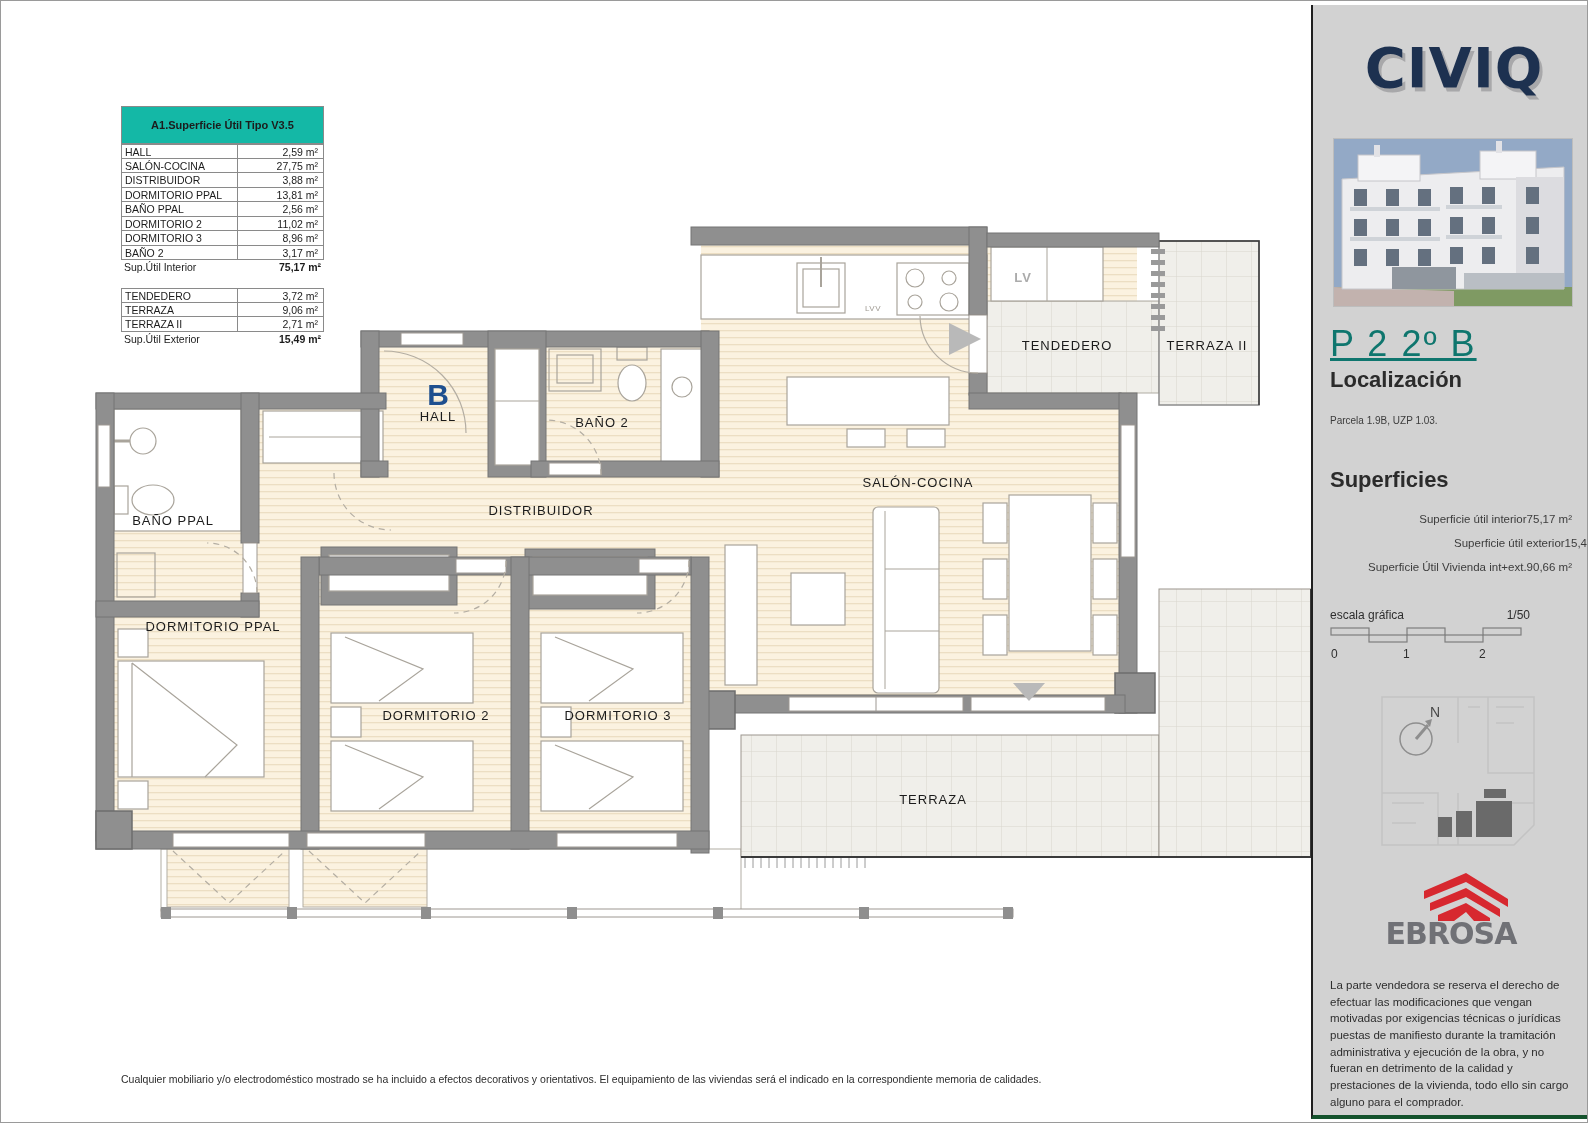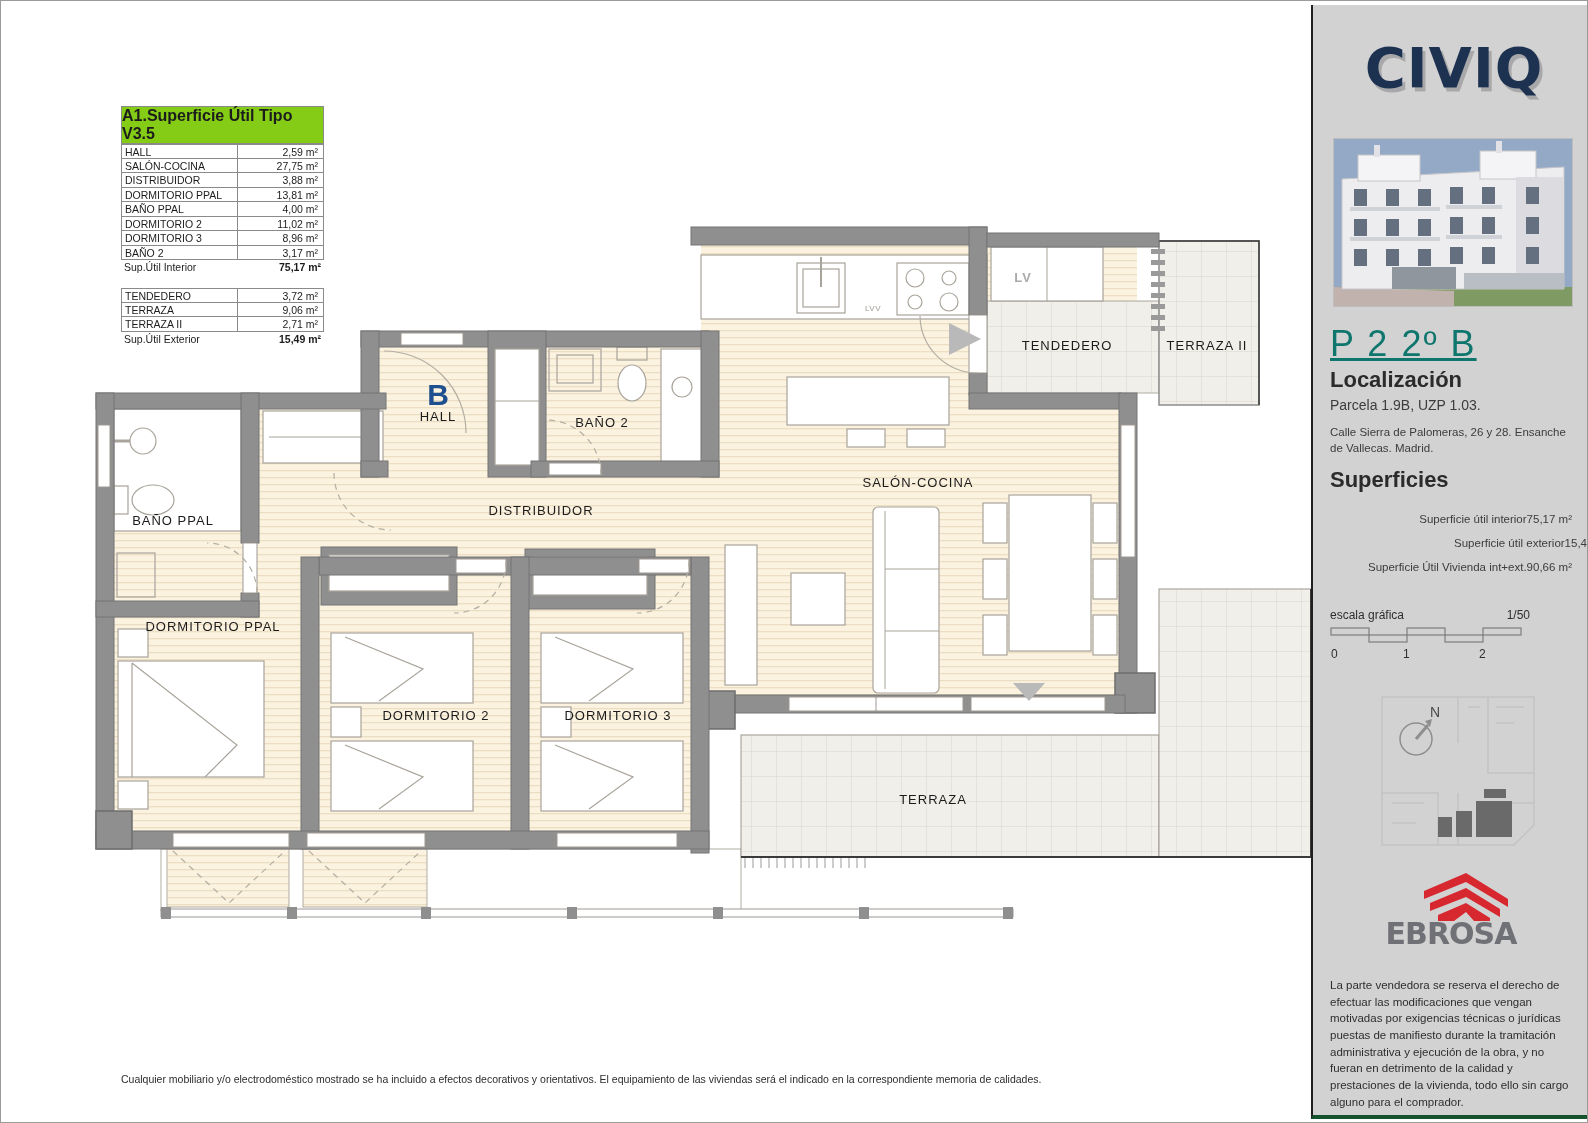--- a/index.html
+++ b/index.html
@@ -15,39 +15,39 @@
   .arc{fill:none;stroke:#b4aea3;stroke-width:1.2;}
   .dash{fill:none;stroke:#b4aea3;stroke-width:1.2;stroke-dasharray:6 5;}
   .tri{fill:#b9b9b9;}
   .lbl{font-family:"Liberation Sans",sans-serif;font-size:13px;letter-spacing:1px;fill:#1b1b1b;text-anchor:middle;}
   .lbl-gray{font-family:"Liberation Sans",sans-serif;font-size:13px;font-weight:bold;letter-spacing:1px;fill:#ababab;text-anchor:middle;}
   .lbl-tiny{font-family:"Liberation Sans",sans-serif;font-size:8px;letter-spacing:.5px;fill:#9f9a92;text-anchor:middle;}
   .unit-letter{font-family:"Liberation Sans",sans-serif;font-size:30px;font-weight:bold;fill:#1e4f8f;text-anchor:middle;}
 
   
   .area-table{position:absolute;left:120px;top:105px;width:203px;font-size:10.5px;color:#1c1c1c;}
-  .at-header{height:36px;background:#84cc16;border:1px solid #8a8a8a;display:flex;align-items:center;justify-content:center;font-weight:bold;font-size:16px;}
+  .at-header{height:36px;background:#14b8a6;border:1px solid #8a8a8a;display:flex;align-items:center;justify-content:center;font-weight:bold;font-size:11px;}
   .at-row{display:flex;height:14.5px;line-height:14.5px;}
   .at-row .n{width:117px;border:1px solid #8a8a8a;border-top:none;padding-left:3px;box-sizing:border-box;white-space:nowrap;overflow:hidden;}
   .at-row .v{width:86px;border:1px solid #8a8a8a;border-top:none;border-left:none;text-align:right;padding-right:5px;box-sizing:border-box;}
   .at-total{display:flex;height:15px;line-height:15px;align-items:center;}
   .at-total .n{width:117px;padding-left:3px;box-sizing:border-box;}
   .at-total .v{width:86px;text-align:right;padding-right:3px;box-sizing:border-box;font-weight:bold;}
   .at-gap{height:13px;}
   .at-row.first .n,.at-row.first .v{border-top:1px solid #8a8a8a;}
 
   .bottom-note{position:absolute;left:120px;top:1072px;width:1100px;font-size:10.5px;color:#2c2c2c;}
 
   
   .sidebar{position:absolute;left:1310px;top:4px;width:284px;height:1114px;background:#d2d2d2;border-left:2px solid #1f1f1f;border-bottom:4px solid #14532d;box-sizing:border-box;}
   .brand{margin:30px 18px 0 18px;text-align:center;font-size:56px;font-weight:800;letter-spacing:1px;color:#1d3150;text-shadow:3px 4px 0 #a8a8aa;font-family:"DejaVu Sans",sans-serif;}
   .photo{position:absolute;left:20px;top:133px;width:238px;height:167px;border:1px solid #bdbdbd;}
   .unit-title{position:absolute;left:17px;top:318px;font-size:36px;color:#0f766e;letter-spacing:2px;text-decoration:underline;}
   .loc-h{position:absolute;left:17px;top:362px;font-size:22px;font-weight:bold;color:#2b2b2b;}
-  .loc-1{position:absolute;left:17px;top:392px;font-size:14px;color:#3c3c3c;}
+  .loc-1{position:absolute;left:17px;top:410px;font-size:10px;color:#3c3c3c;}
   .loc-2{position:absolute;left:17px;top:420px;width:240px;font-size:11.5px;color:#3c3c3c;line-height:1.35;}
   .sup-h{position:absolute;left:17px;top:462px;font-size:22px;font-weight:bold;color:#2b2b2b;}
   .sup-row{position:absolute;left:17px;width:242px;display:flex;justify-content:flex-end;font-size:11.5px;color:#3c3c3c;}
   .scale-wrap{position:absolute;left:17px;top:603px;width:200px;}
   .scale-head{display:flex;justify-content:space-between;font-size:12px;color:#2e2e2e;}
   .ebrosa{position:absolute;left:0;top:868px;width:276px;text-align:center;}
   .ebrosa-text{font-size:30px;font-weight:800;color:#707176;letter-spacing:-1px;line-height:1;margin-top:-6px;font-family:"DejaVu Sans",sans-serif;}
   .side-disc{position:absolute;left:17px;top:972px;width:242px;font-size:11.5px;color:#2e2e2e;line-height:1.45;}
 </style>
 </head>
@@ -272,21 +272,21 @@
     <div class="at-row">
         <span class="n">DISTRIBUIDOR</span>
         <span class="v">3,88 m²</span>
       </div>
     <div class="at-row">
         <span class="n">DORMITORIO PPAL</span>
         <span class="v">13,81 m²</span>
       </div>
     <div class="at-row">
         <span class="n">BAÑO PPAL</span>
-        <span class="v">4,00 m²</span>
+        <span class="v">2,56 m²</span>
       </div>
     <div class="at-row">
         <span class="n">DORMITORIO 2</span>
         <span class="v">11,02 m²</span>
       </div>
     <div class="at-row">
         <span class="n">DORMITORIO 3</span>
         <span class="v">8,96 m²</span>
       </div>
     <div class="at-row">
@@ -357,21 +357,20 @@
         <rect x="112" y="66" width="56" height="4"></rect>
           <rect x="112" y="96" width="56" height="4"></rect>
       </g>
       <rect x="58" y="128" width="64" height="22" fill="#8f969e"></rect>
       <rect x="130" y="134" width="100" height="16" fill="#b9bec4"></rect>
     </svg>
 
     <div class="unit-title">P 2  2º B</div>
     <div class="loc-h">Localización</div>
     <div class="loc-1">Parcela 1.9B, UZP 1.03.</div>
-    <div class="loc-2">Calle Sierra de Palomeras, 26 y 28. Ensanche de Vallecas. Madrid.</div>
     <div class="sup-h">Superficies</div>
     <div class="sup-row" style="top:508px;">
         <span>Superficie útil interior</span>
         <span>75,17 m²</span>
       </div>
     <div class="sup-row" style="top:532px;margin-left:38px;">
         <span>Superficie útil exterior</span>
         <span>15,49 m²</span>
       </div>
     <div class="sup-row" style="top:556px;">

